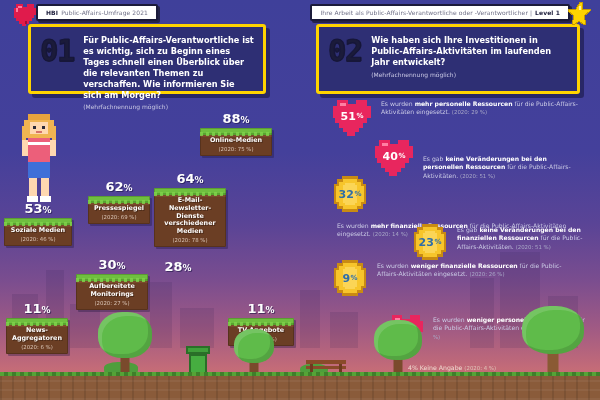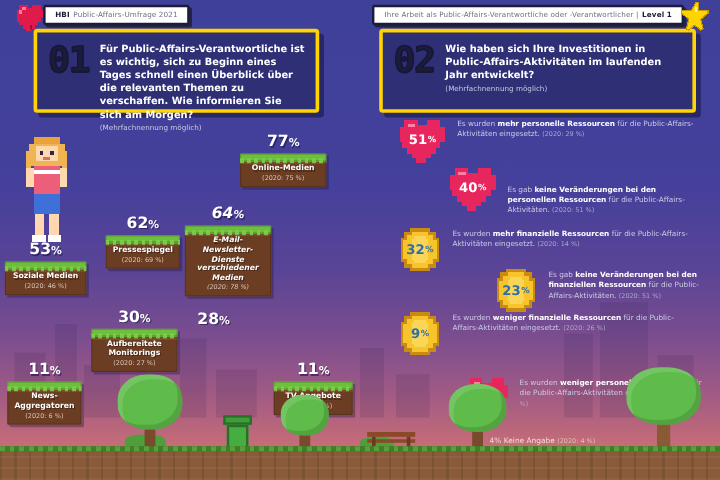--- a/index.html
+++ b/index.html
@@ -270,29 +270,29 @@
       <rect x="14" y="50" width="22" height="16" fill="#3f6fd8"></rect>
       <rect x="15" y="66" width="8" height="18" fill="#ffd8b0"></rect>
       <rect x="27" y="66" width="8" height="18" fill="#ffd8b0"></rect>
       <rect x="13" y="84" width="11" height="6" fill="#ffffff"></rect>
       <rect x="26" y="84" width="11" height="6" fill="#ffffff"></rect>
     </svg>
   </div>
 
   <div class="blockitem" style="left:200px; top:112px; width:72px;">
     <div class="pct">
-      <span>77</span><span class="u">%</span>
+      <span>88</span><span class="u">%</span>
     </div>
     <div class="dirtblock">
       <div class="lbl">Online-Medien</div>
       <div class="yr">(2020: 75 %)</div>
     </div>
   </div>
 
-  <div class="blockitem" style="left:154px; top:172px; width:72px;font-style:italic;">
+  <div class="blockitem" style="left:154px; top:172px; width:72px;">
     <div class="pct">
       <span>64</span><span class="u">%</span>
     </div>
     <div class="dirtblock">
       <div class="lbl">E-Mail-Newsletter-Dienste verschiedener Medien</div>
       <div class="yr">(2020: 78 %)</div>
     </div>
   </div>
 
   <div class="blockitem" style="left:88px; top:180px; width:62px;">
@@ -378,21 +378,21 @@
         <span>40</span>
           <span class="u">%</span>
       </div>
     </div>
     <div class="desc">
       <span>Es gab </span><b>keine Veränderungen bei den personellen Ressourcen</b><span> für die Public-Affairs-Aktivitäten.</span>
       <span class="yr">(2020: 51 %)</span>
     </div>
   </div>
 
-  <div class="statrow" style="left:330px; top:188px; width:250px;">
+  <div class="statrow" style="left:330px; top:174px; width:250px;flex-direction:column;">
     <div class="medal coin">
       <svg viewBox="0 0 40 40" width="40" height="40" shape-rendering="crispEdges">
         <path d="M12 2h16v3h5v5h3v20h-3v5h-5v3H12v-3H7v-5H4V10h3V5h5z" fill="#c98b12"></path>
         <path d="M13 5h14v3h4v4h3v16h-3v4h-4v3H13v-3H9v-4H6V12h3V8h4z" fill="#f7c52b"></path>
         <path d="M15 9h10v2h2v18h-2v2H15v-2h-2V11h2z" fill="#ffe27a" opacity=".55"></path>
       </svg>
       <div class="val">
         <span>32</span>
           <span class="u">%</span>
       </div>

